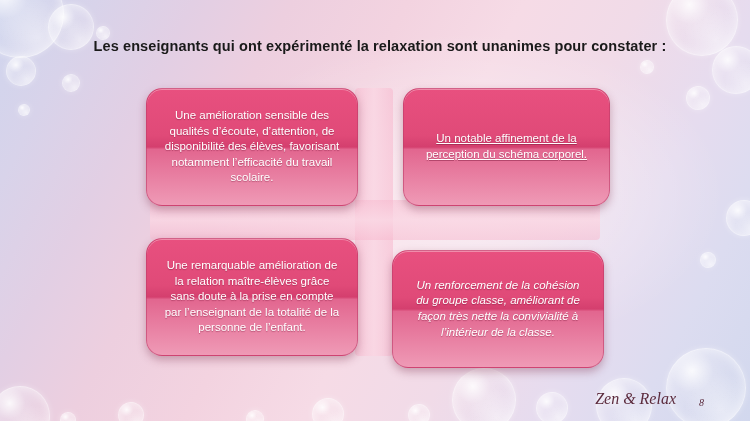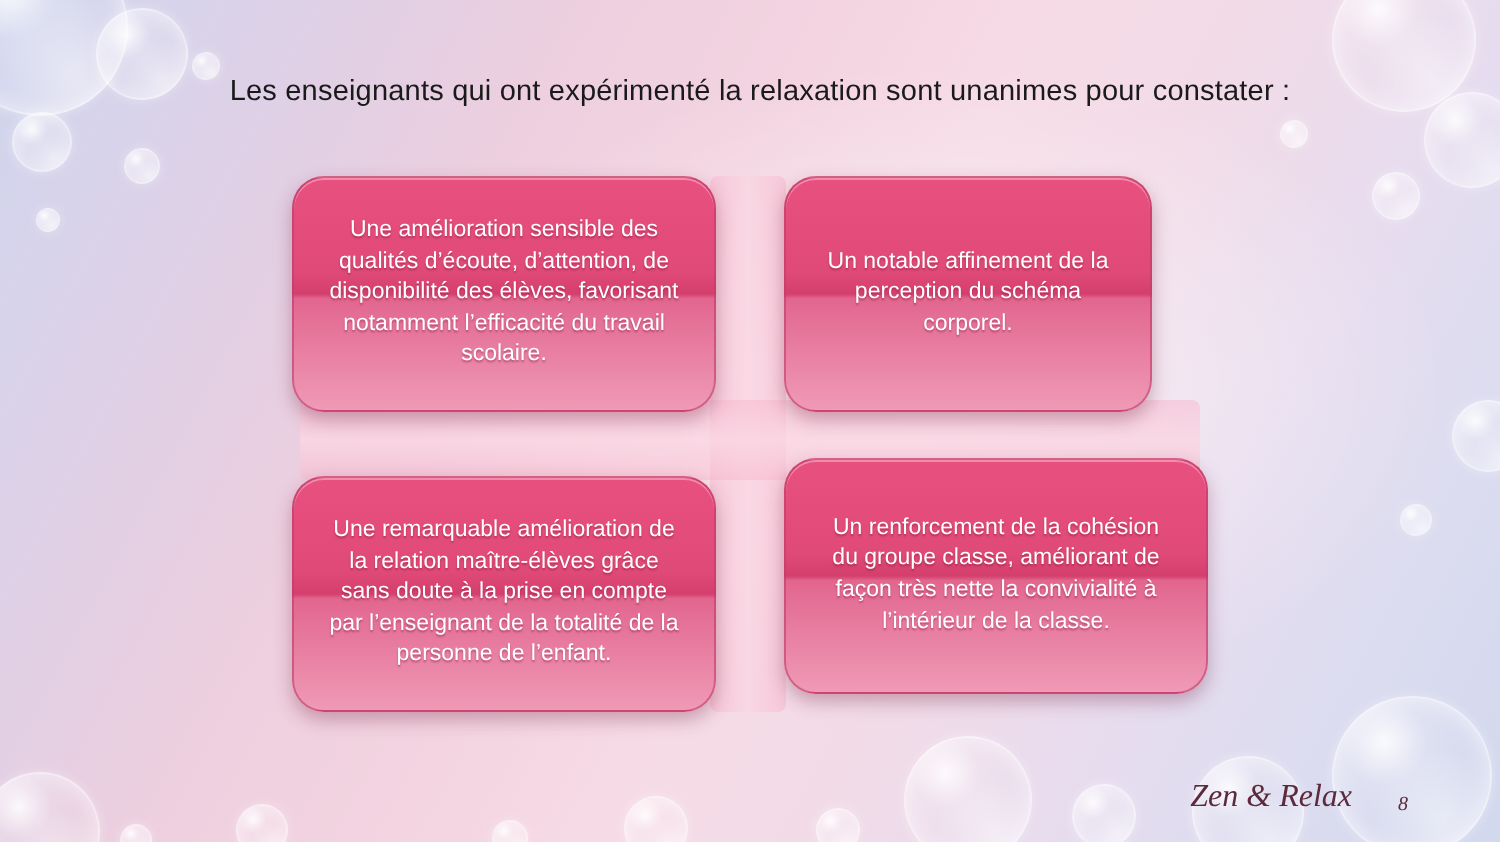--- a/index.html
+++ b/index.html
@@ -44,21 +44,21 @@
 
   
   .title {
     position: absolute;
     left: 60px;
     top: 38px;
     width: 640px;
     text-align: center;
     font-size: 14.5px;
     color: #1a1a1a;
-    font-weight: normal;
+    font-weight: bold;
     letter-spacing: 0.1px;
   }
 
   
   .cross-v {
     position: absolute;
     left: 355px;
     top: 88px;
     width: 38px;
     height: 268px;
@@ -96,23 +96,23 @@
         #ef9ab6 100%);
     box-shadow:
       0 4px 9px rgba(120,40,70,0.35),
       inset 0 1px 0 rgba(255,255,255,0.35);
     border: 1px solid rgba(190,60,105,0.6);
     text-shadow: 0 1px 1px rgba(120,20,55,0.45);
   }
   .box .txt { display: block; width: 100%; }
 
   #box-tl { left: 146px; top: 88px;  width: 212px; height: 118px; align-items: center; }
-  #box-tr { left: 392px; top: 88px;  width: 184px; height: 118px; }
+  #box-tr { left: 403px; top: 88px;  width: 207px; height: 118px; text-decoration: underline; }
   #box-bl { left: 146px; top: 238px; width: 212px; height: 118px; }
-  #box-br { left: 392px; top: 229px; width: 212px; height: 118px; }
+  #box-br { left: 392px; top: 250px; width: 212px; height: 118px; font-style: italic; }
 
   
   .footer-brand {
     position: absolute;
     right: 74px;
     bottom: 13px;
     font-family: "Liberation Serif", serif;
     font-style: italic;
     font-size: 16px;
     color: #5b2a3c;

